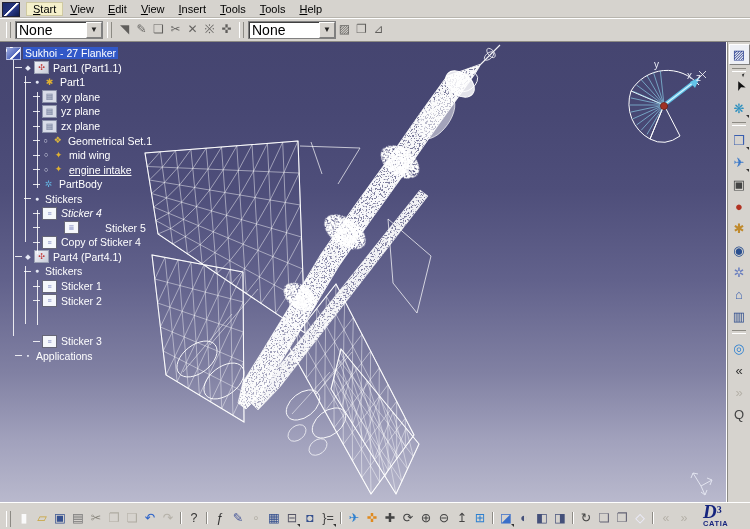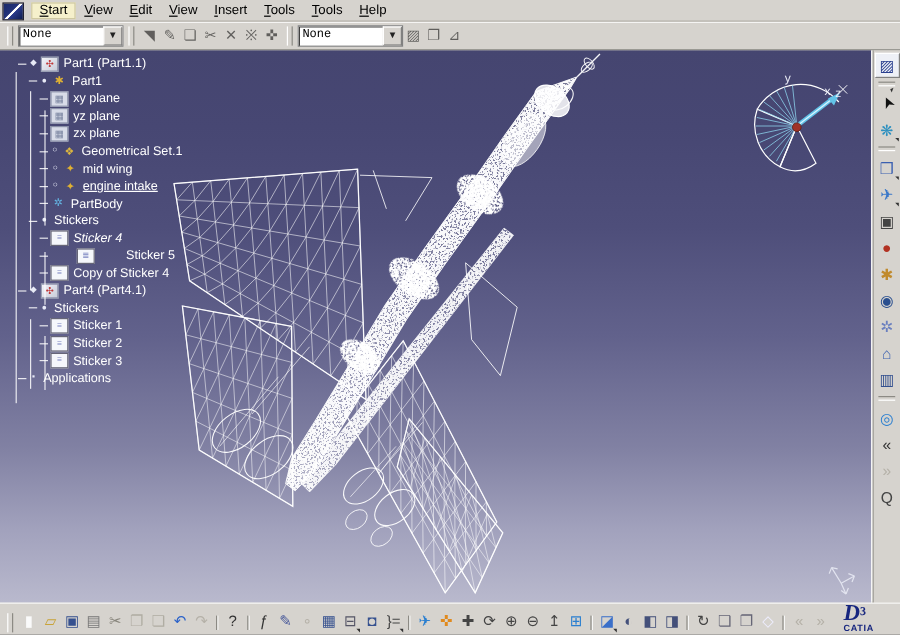--- a/index.html
+++ b/index.html
@@ -12,21 +12,21 @@
            background:linear-gradient(135deg,#1a2a6a 0%,#23337a 45%,#fff 48%,#fff 54%,#2a3a8a 57%,#0e1c4e 100%);}
   .menu-item{display:inline-block;padding:1px 7px;cursor:default;}
   .menu-item::first-letter{text-decoration:underline;}
   .menu-item.hl{background:#f5f0cb;border:1px solid #cfc9a2;padding:0 6px;}
   
   .toolbar-top{height:21px;display:flex;align-items:center;padding:1px 2px;
                border-bottom:1px solid #8c8a84;box-shadow:inset 0 1px 0 #fff;}
   .grip{width:3px;height:16px;margin:0 4px;border-left:1px solid #fff;border-right:1px solid #8c8a84;}
   .combo{display:flex;align-items:center;width:86px;height:16px;background:#fff;
          border:1px solid #808080;box-shadow:inset 1px 1px 0 #404040;}
-  .combo-val{flex:1;padding:0 3px;font-size:10px;font-family:Liberation Mono, monospace;}
+  .combo-val{flex:1;padding:0 3px;font-size:14px;}
   .combo-btn{width:14px;height:14px;background:#d6d3ce;border:1px solid;border-color:#fff #808080 #808080 #fff;
              font-size:8px;line-height:13px;text-align:center;color:#222;}
   .tbi{display:inline-flex;align-items:center;justify-content:center;width:17px;height:17px;
        font-size:12px;line-height:17px;text-align:center;cursor:default;position:relative;}
   .tbi.gray{opacity:.55;}
   .tbi.fly::after{content:"";position:absolute;right:0;bottom:1px;border-left:3px solid transparent;
                   border-top:3px solid #333;}
   .tsep{width:2px;height:16px;margin:0 3px;border-left:1px solid #8c8a84;border-right:1px solid #fff;}
   
   .main{display:flex;height:460px;}
@@ -168,20 +168,24 @@
           <text x="696" y="39" fill="#e8eaf4" font-size="10">z</text>
         </g>
 
         <g stroke="#e8eaf4" stroke-width="1" fill="none" opacity="0.9">
           <path d="M693,431 L701,444 L712,438 M701,444 L705,453"></path>
           <path d="M693,431 L691,436 M693,431 L698,432 M712,438 L707,436 M712,438 L710,443 M705,453 L701,450 M705,453 L707,448"></path>
         </g>
       </svg>
 
       <div class="tree" id="tree">
+          <div class="trow sel" style="padding-left: 2px;">
+            <span class="ti ti-root"></span>
+            <span class="tlabel">Sukhoi - 27 Flanker</span>
+          </div>
           <div class="trow" style="padding-left: 11px;">
             <span class="tick"></span>
             <span class="mk">◆</span>
             <span class="ti ti-part">✣</span>
             <span class="tlabel">Part1 (Part1.1)</span>
           </div>
           <div class="trow" style="padding-left: 20px;">
             <span class="tick"></span>
             <span class="mk">●</span>
             <span class="ti ti-gear">✱</span>
@@ -259,21 +263,21 @@
           <div class="trow" style="padding-left: 29px;">
             <span class="tick"></span>
             <span class="ti ti-sticker">≡</span>
             <span class="tlabel">Sticker 1</span>
           </div>
           <div class="trow" style="padding-left: 29px;">
             <span class="tick"></span>
             <span class="ti ti-sticker">≡</span>
             <span class="tlabel">Sticker 2</span>
           </div>
-          <div class="trow" style="padding-left: 29px;">
+          <div class="trow" style="padding-left: 29px; margin-top: 26px;">
             <span class="tick"></span>
             <span class="ti ti-sticker">≡</span>
             <span class="tlabel">Sticker 3</span>
           </div>
           <div class="trow" style="padding-left: 11px;">
             <span class="tick"></span>
             <span class="mk">▪</span>
             <span class="tlabel">Applications</span>
           </div>
           <i class="trunk" style="left: 9px; top: 14px; height: 276px;"></i>

